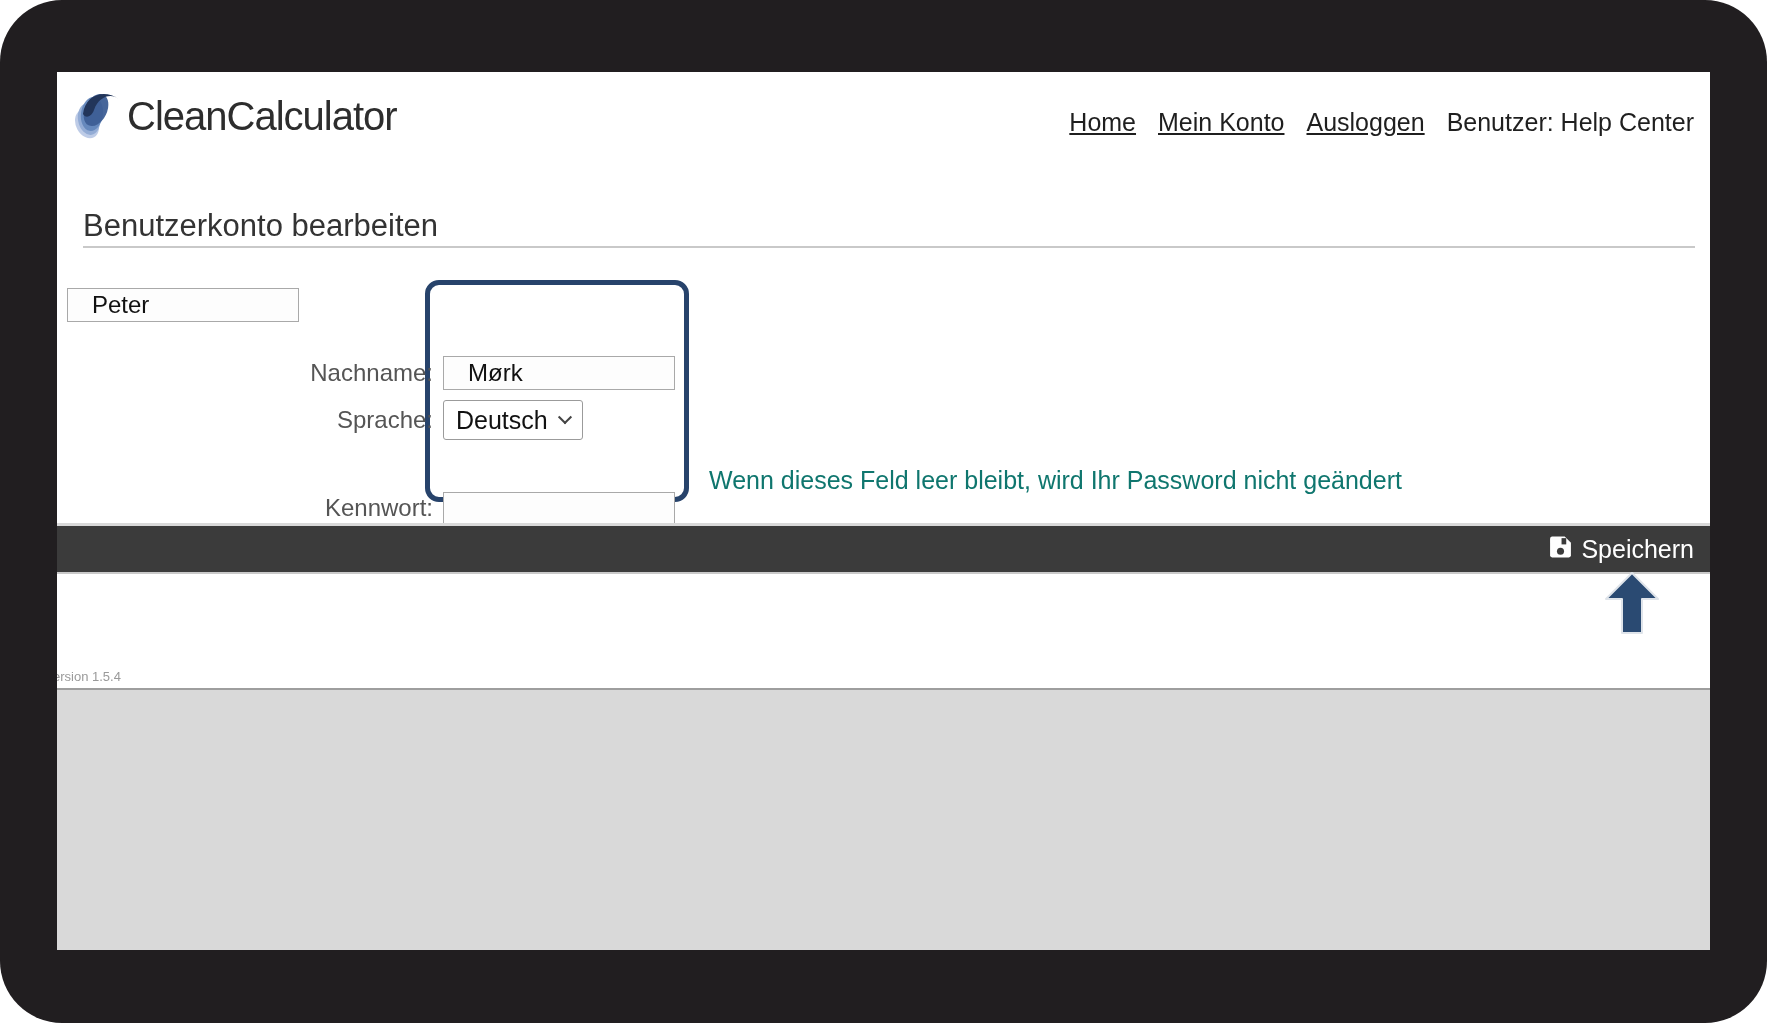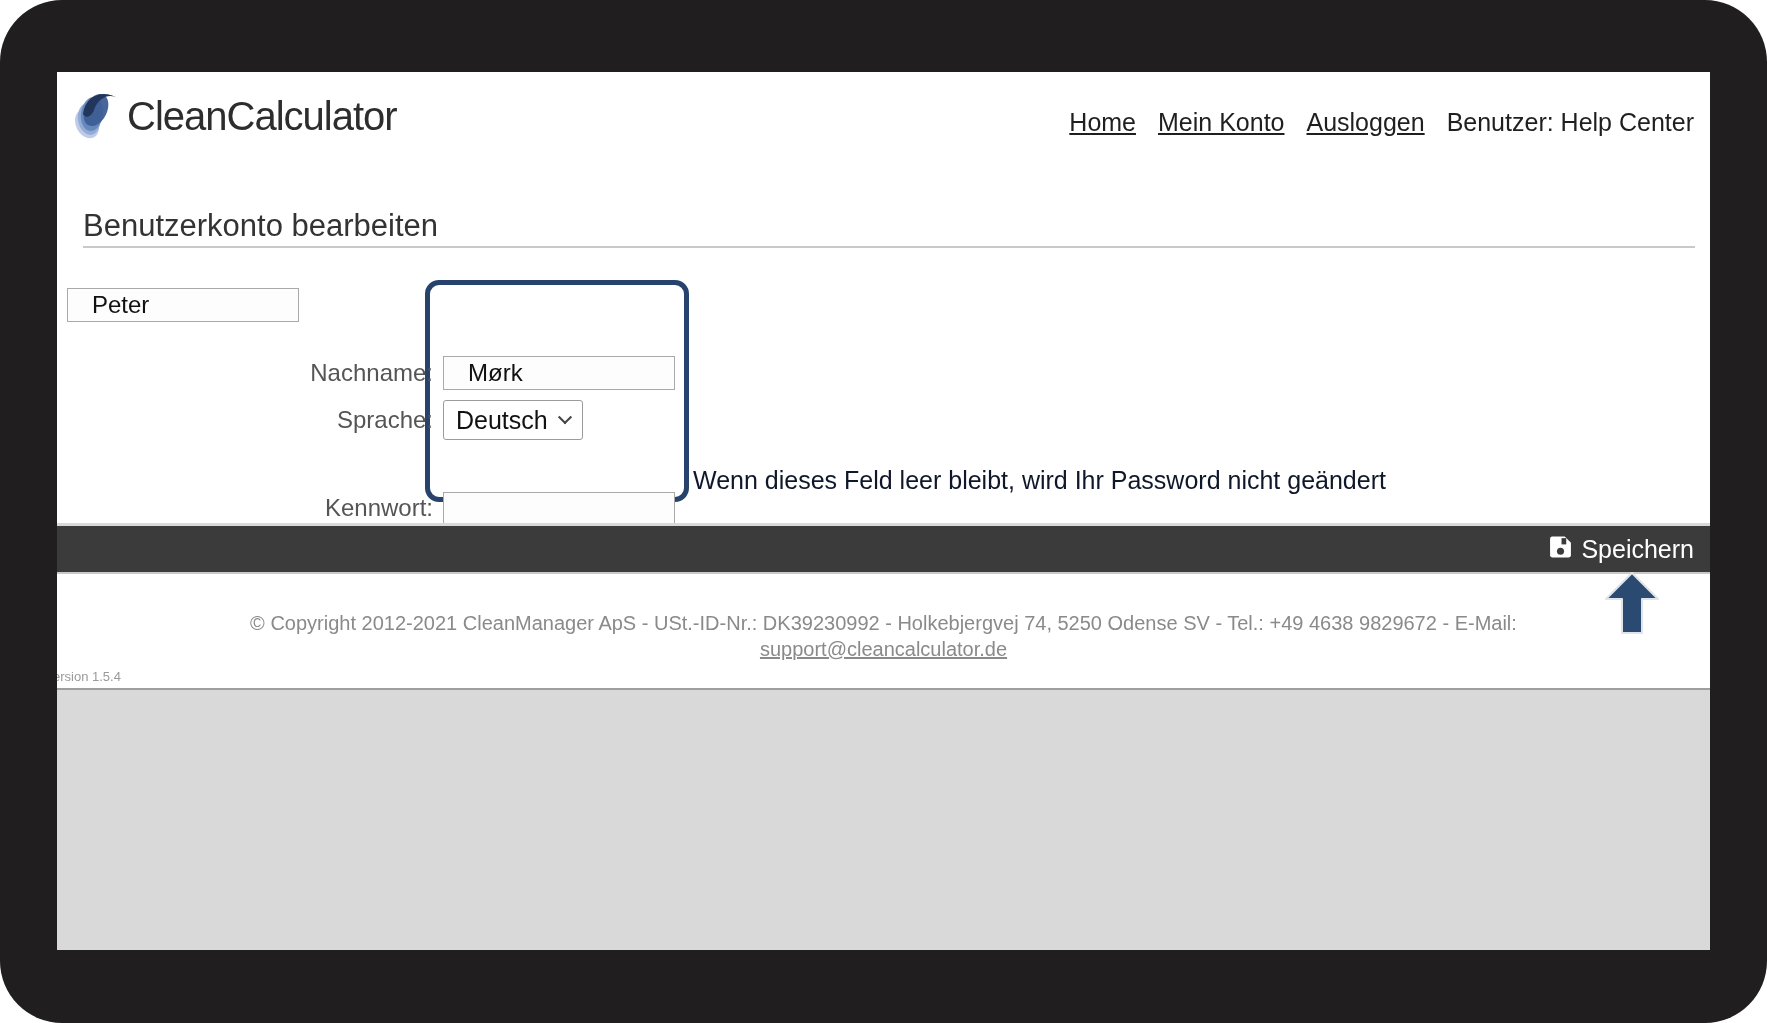--- a/index.html
+++ b/index.html
@@ -25,21 +25,21 @@
   .row .lbl{width:376px;text-align:right;font-size:24px;color:#555;}
   .row .fld{margin-left:10px;}
   .tinput{width:232px;height:34px;border:1px solid #a9a9a9;background:#fdfdfd;font-family:"Liberation Sans",sans-serif;font-size:24px;color:#111;padding:0 24px;outline:none;}
   .row-vorname{top:216px;height:34px;}
   .row-nachname{top:264px;height:34px;margin-top:20px;}
   .row-sprache{top:328px;height:40px;}
   .row-kennwort{top:384px;height:32px;margin-top:36px;}
   .row-kennwort .tinput{height:32px;}
   .select{display:flex;align-items:center;gap:12px;height:40px;border:1px solid #9b9b9b;border-radius:3px;background:#fff;padding:12px 12px;font-size:25px;color:#111;cursor:pointer;}
   .chev{width:10px;height:10px;border-right:2px solid #444;border-bottom:2px solid #444;transform:rotate(45deg) translate(-2px,-2px);}
-  .field-note{position:absolute;left:636px;top:392px;line-height:32px;font-size:25px;color:#0f172a;white-space:nowrap;}
+  .field-note{position:absolute;left:652px;top:392px;line-height:32px;font-size:25px;color:#0f766e;white-space:nowrap;}
 
   
   .savebar{position:absolute;left:0;top:451px;width:100%;height:51px;background:#3b3b3b;border-top:3px solid #d9d9d9;border-bottom:2px solid #c9c9c9;}
   .save-btn{position:absolute;right:16px;top:50%;transform:translateY(-50%);display:flex;align-items:center;gap:8px;cursor:pointer;}
   .save-label{color:#fff;font-size:25px;}
 
   
   .arrow{position:absolute;left:1546px;top:499px;}
 
   
@@ -127,23 +127,19 @@
         <span class="save-label">Speichern</span>
       </div>
     </div>
 
     <div class="arrow">
       <svg width="58" height="64" viewBox="0 0 58 64">
         <path d="M29 2 L55 28 L39 28 L39 62 L19 62 L19 28 L3 28 Z" fill="#2a4a72" stroke="#dfe4ea" stroke-width="2" stroke-linejoin="round"></path>
       </svg>
     </div>
 
-    <div class="footer">
-      <div>© Copyright 2012-2021 CleanManager ApS - USt.-ID-Nr.: DK39230992 - Holkebjergvej 74, 5250 Odense SV - Tel.: +49 4638 9829672 - E-Mail:</div>
-      <div><a>support@cleancalculator.de</a></div>
-    </div>
 
     <div class="version">Version 1.5.4</div>
 
     <div class="gray-section"></div>
 
   </div>
 </div>
 
 </body></html>

